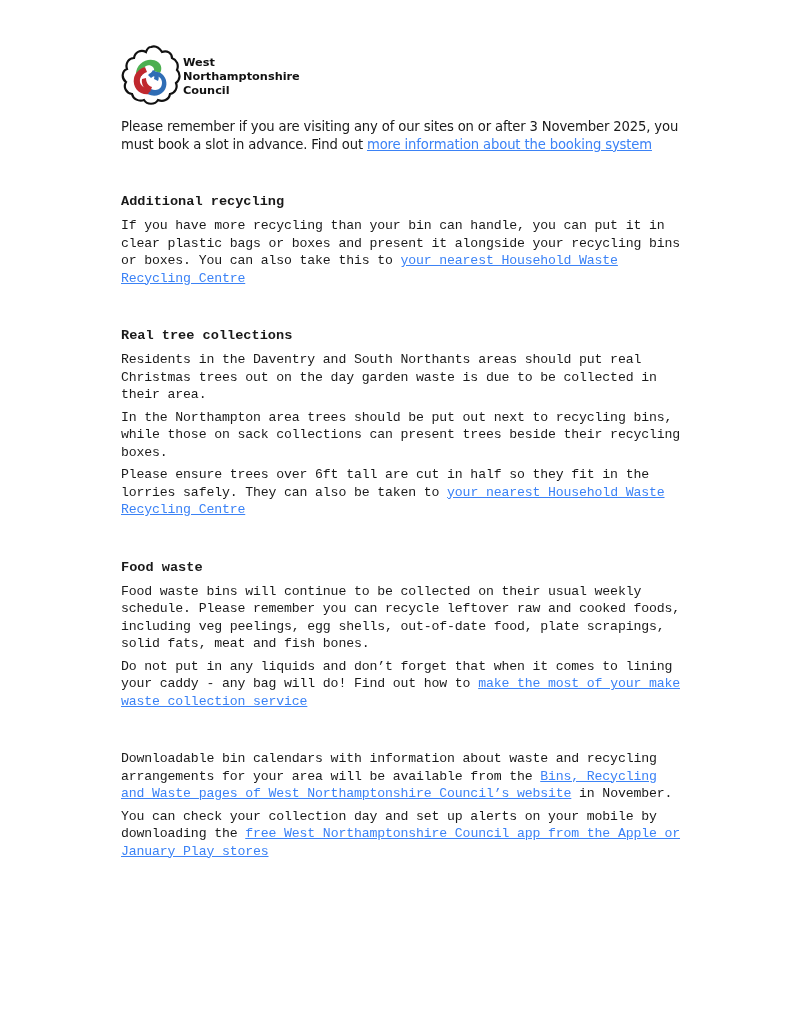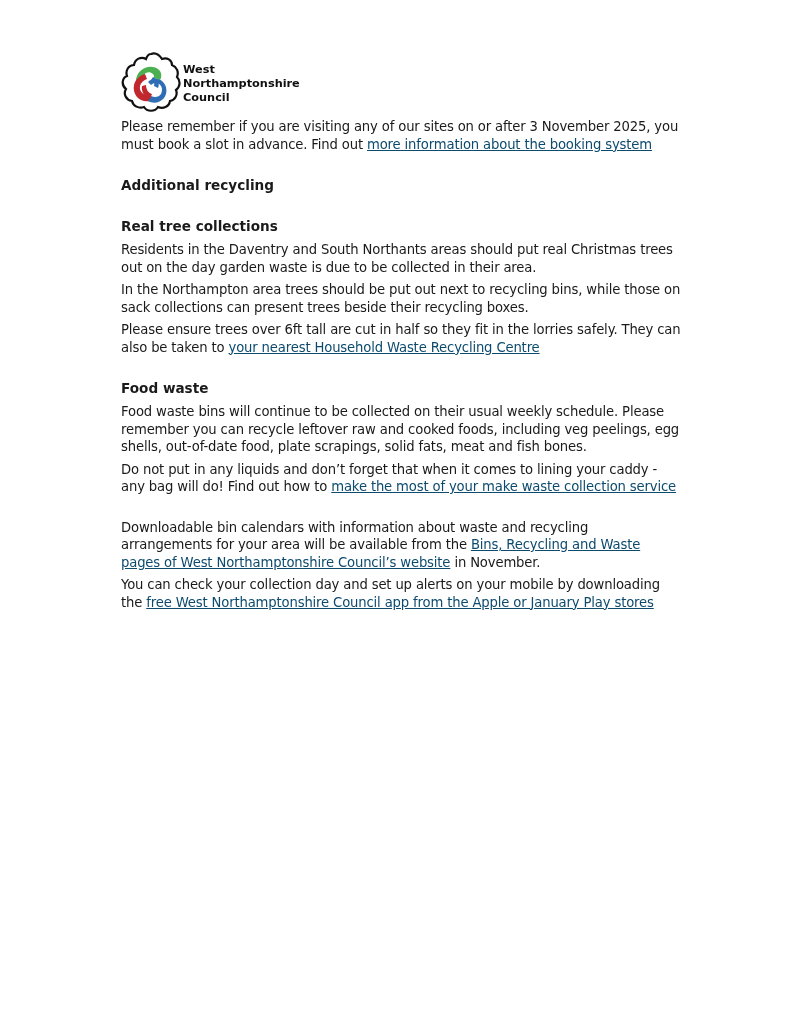--- a/index.html
+++ b/index.html
@@ -1,26 +1,26 @@
 <!DOCTYPE html>
 <html><head>
   <meta charset="utf-8">
   <style>
     html, body { margin: 0; padding: 0; background: #ffffff; }
     body { width: 791px; height: 1024px; position: relative; overflow: hidden;
       font-family: "DejaVu Sans", sans-serif; color: #1a1a1a; }
-    .logo { position: absolute; left: 120px; top: 51px; width: 200px; height: 68px; }
+    .logo { position: absolute; left: 120px; top: 44px; width: 200px; height: 68px; }
     .logo svg { position: absolute; left: 0; top: 0; }
     .logo-text { position: absolute; left: 63px; top: 12px; font-weight: bold;
       font-size: 11.3px; line-height: 14px; color: #111; }
     .content { position: absolute; left: 121px; top: 118px; width: 560px; }
     p { margin: 0 0 5px 0; font-size: 13.2px; line-height: 17.5px; letter-spacing: -0.15px; }
     h2 { margin: 0 0 6px 0; font-size: 13.6px; font-weight: bold; line-height: 18px; }
-    a { color: #0c4a6e; text-decoration: underline; }
-    .section { margin-top: 23px; }
+    a { color: #3b82f6; text-decoration: underline; }
+    .section { margin-top: 40px; font-family: Liberation Mono, monospace; }
     .intro { margin-bottom: 0; }
   </style>
 </head>
 <body>
 
 <div class="logo">
   <svg width="62" height="68" viewBox="0 0 62 68">
     <path d="M31 3 C36 1 40 5 42 8 C47 6 52 9 52 14 C57 16 59 21 57 26 C61 30 60 36 56 39 C58 44 55 49 50 50 C49 56 43 58 38 56 C35 61 27 61 24 56 C19 58 13 55 12 50 C6 49 3 43 6 38 C1 34 2 27 7 25 C5 19 9 14 14 14 C15 8 21 5 26 8 C27 5 29 3 31 3 Z" fill="#fff" stroke="#111" stroke-width="2.2"></path>
     <path d="M16 30 C16 18 30 12 38 18 C42 21 42 26 40 29 L34 27 C35 23 30 20 26 22 C22 24 21 29 22 32 Z" fill="#4caf50"></path>
     <path d="M14 34 C12 44 20 52 30 50 L30 44 C24 45 19 41 20 35 C21 31 24 29 27 28 L25 23 C19 25 15 29 14 34 Z" fill="#c0282e"></path>
@@ -33,20 +33,21 @@
     <div>Northamptonshire</div>
     <div>Council</div>
   </div>
 </div>
 
 <div class="content">
   <p class="intro"><span>Please remember if you are visiting any of our sites on or after 3 November 2025, you must book a slot in advance. Find out </span><a href="#">more information about the booking system</a></p>
 
   <div class="section">
     <h2>Additional recycling</h2>
+    <p><span>If you have more recycling than your bin can handle, you can put it in clear plastic bags or boxes and present it alongside your recycling bins or boxes. You can also take this to </span><a href="#">your nearest Household Waste Recycling Centre</a></p>
   </div>
 
   <div class="section">
     <h2>Real tree collections</h2>
     <p>Residents in the Daventry and South Northants areas should put real Christmas trees out on the day garden waste is due to be collected in their area.</p>
     <p>In the Northampton area trees should be put out next to recycling bins, while those on sack collections can present trees beside their recycling boxes.</p>
     <p><span>Please ensure trees over 6ft tall are cut in half so they fit in the lorries safely. They can also be taken to </span><a href="#">your nearest Household Waste Recycling Centre</a></p>
   </div>
 
   <div class="section">

